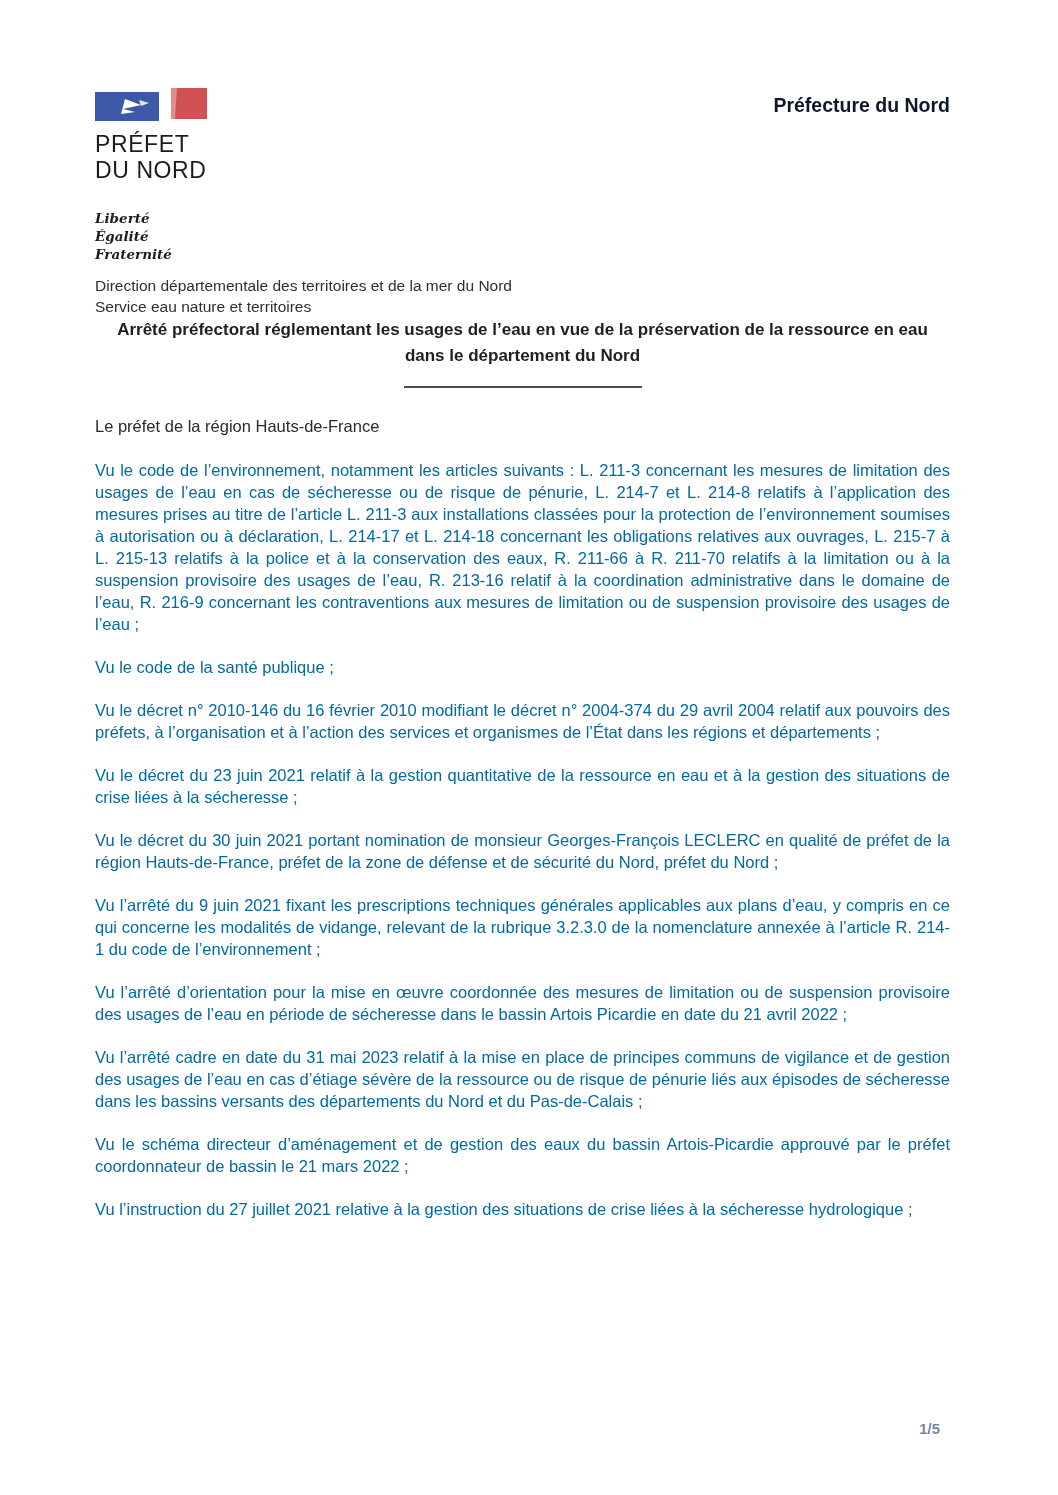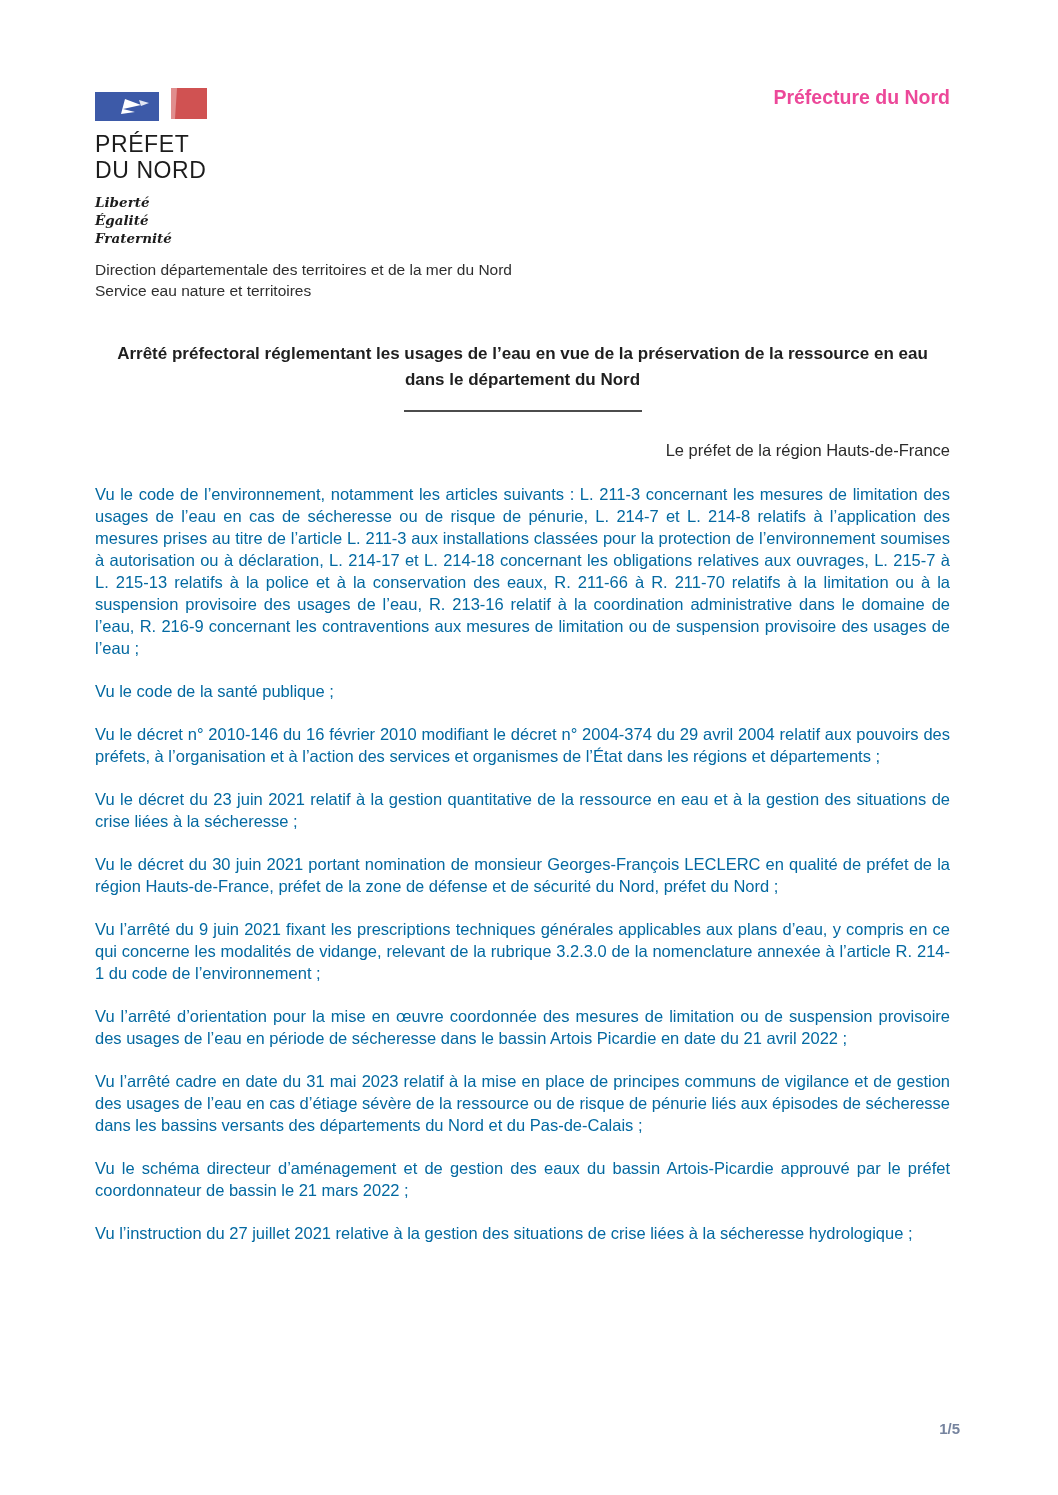--- a/index.html
+++ b/index.html
@@ -22,71 +22,70 @@
   .logo-block { line-height: 0; }
   .flag-icon { display: block; margin-bottom: 7px; }
   .brand {
     font-weight: normal;
     font-size: 23px;
     line-height: 26px;
     letter-spacing: 0.6px;
     color: #1c1c1c;
   }
   .motto {
-    margin-top: 10px;
+    margin-top: 26px;
     font-family: "DejaVu Serif", serif;
     font-style: italic;
     font-weight: 600;
     font-size: 13.5px;
     line-height: 18px;
     color: #1c1c1c;
   }
   .prefecture {
-    margin-top: 0;
+    margin-top: 8px;
     font-weight: bold;
     font-size: 19.5px;
-    color: #ec4899;
+    color: #0f172a;
   }
   .direction {
     margin-top: 12px;
     font-size: 15.5px;
     line-height: 21px;
     color: #2e2e2e;
   }
   .doc-title {
-    margin-top: 40px;
     text-align: center;
     font-weight: bold;
     font-size: 17px;
     line-height: 26px;
     color: #1f1f1f;
   }
   .divider {
     width: 238px;
     height: 0;
     border-top: 2.5px solid #4c4c4c;
     margin: 17px auto 0 auto;
   }
   .subtitle {
     margin-top: 27px;
-    text-align: right;
+    text-align: left;
     font-size: 16.5px;
     line-height: 23px;
   }
   .body-text { margin-top: 21px; }
   .body-text p {
     margin: 0 0 21px 0;
     font-size: 16.5px;
     line-height: 22px;
     text-align: justify;
     color: #0369a1;
   }
   .page-number {
     position: absolute;
-    right: 98px;
+    right: 118px;
     bottom: 58px;
     font-size: 15px;
     font-weight: bold;
     color: #76849f;
   }
 </style>
 </head>
 <body>
 
 <div class="page">

